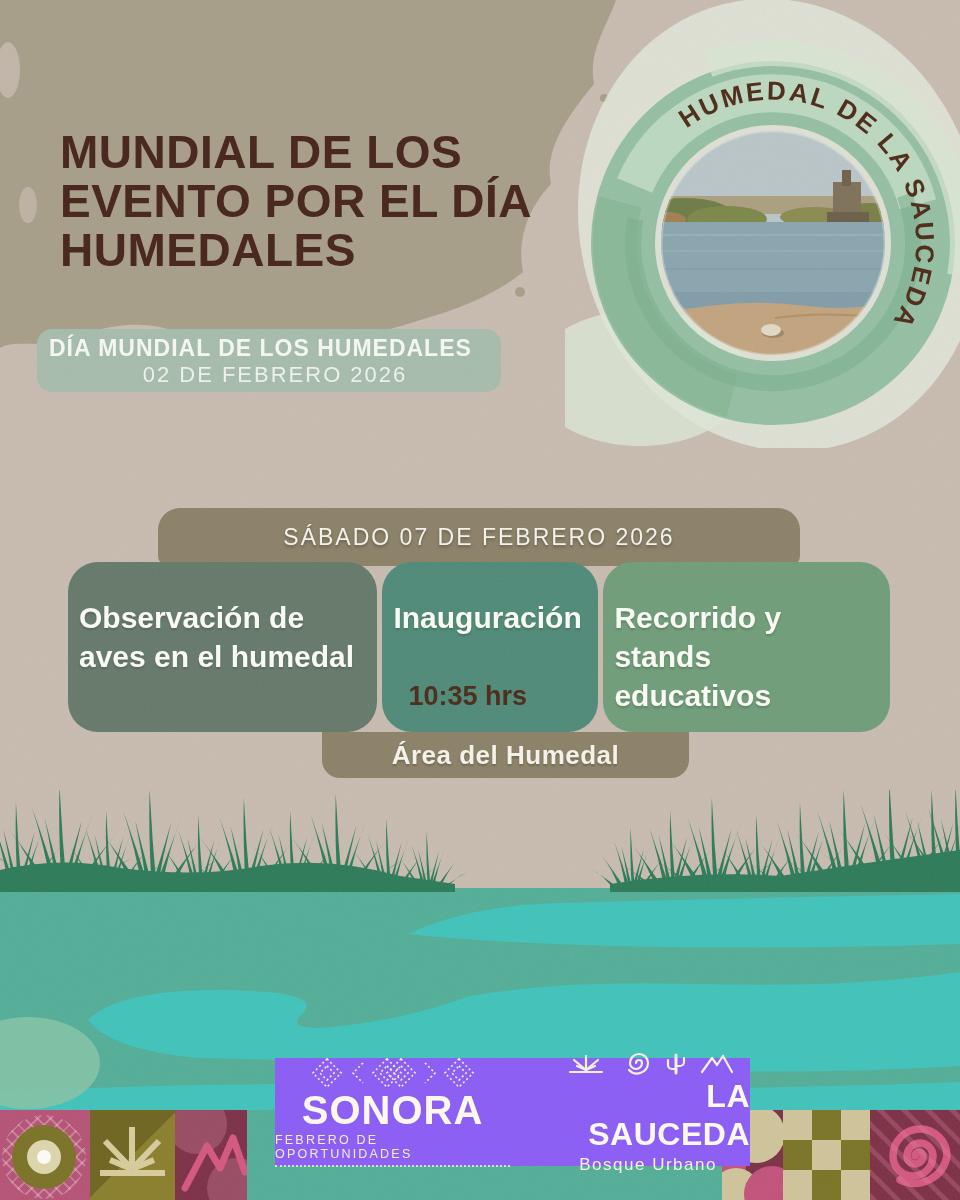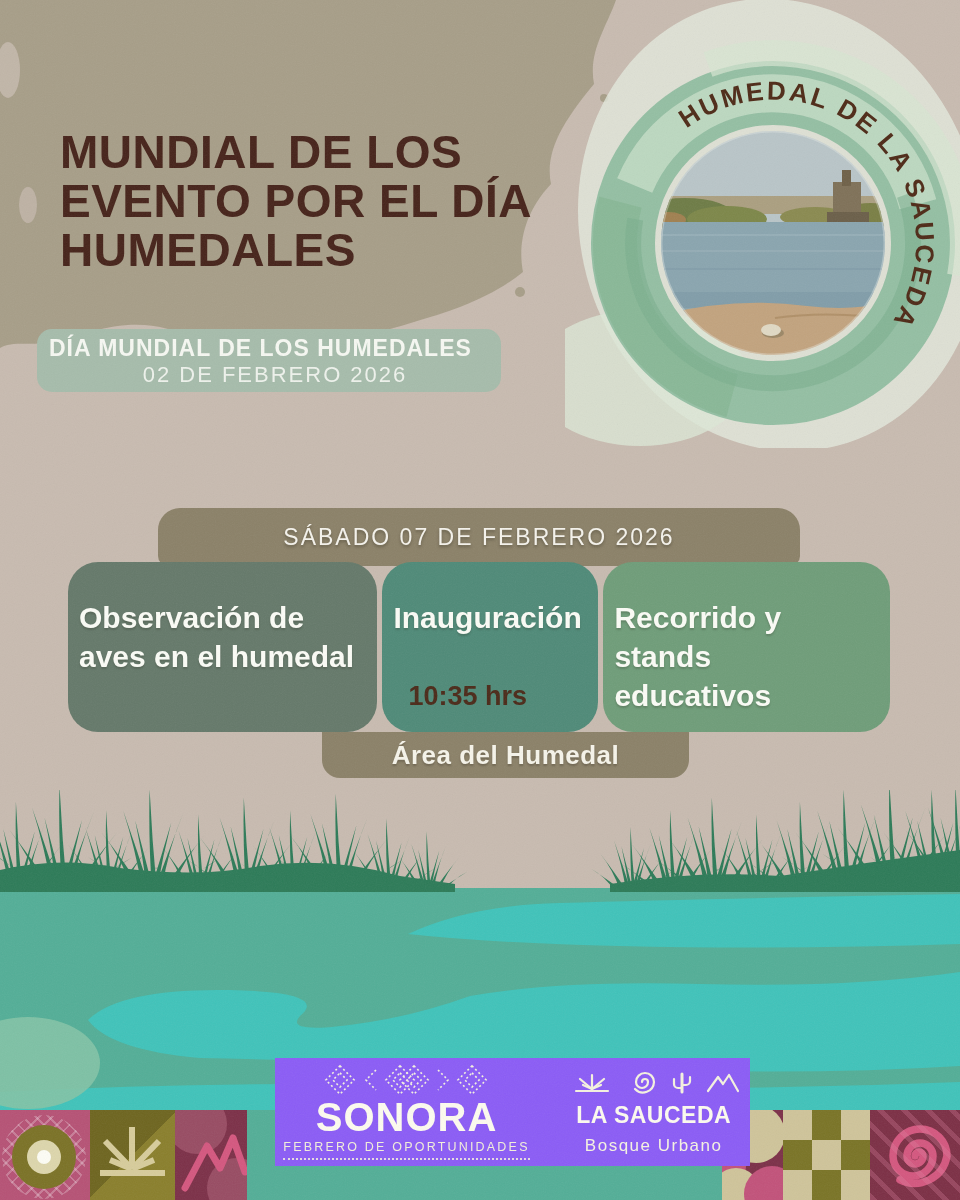--- a/index.html
+++ b/index.html
@@ -66,21 +66,21 @@
     left:247px;top:1058px;width:475px;height:108px;background:#8b5cf6;z-index:6;
     display:flex;align-items:center;justify-content:center;gap:36px;margin-left:28px;
   }
   .logo{display:flex;flex-direction:column;align-items:center;color:#f7f3e0;}
   .sonora-word{font-size:40px;font-weight:800;letter-spacing:1px;line-height:42px;color:#fdfbef;}
   .sonora-tag{
     margin-top:2px;font-size:12.5px;letter-spacing:2.2px;color:#f3efdb;
     border-bottom:2px dotted rgba(245,240,220,.85);padding-bottom:4px;
   }
   .sonora-tag b{font-weight:400;}
-  .sauceda-word{font-size:23px;font-weight:800;letter-spacing:.5px;line-height:38px;color:#fdfbef;}
+  .sauceda-word{font-size:32px;font-weight:800;letter-spacing:.5px;line-height:38px;color:#fdfbef;text-align:right;}
   .sauceda-sub{font-size:17px;font-weight:400;letter-spacing:1.5px;color:#f6f3e2;margin-top:2px;}
   
   .strip{left:0;top:1110px;width:960px;height:90px;z-index:5;}
   .tile{position:absolute;top:0;height:90px;overflow:hidden;}
   .t1{left:0;width:90px;background:#b65275;}
   .t1 .hatch{position:absolute;left:2px;top:5px;width:84px;height:84px;border-radius:50%;
     background:
       repeating-linear-gradient(45deg, rgba(240,222,230,.30) 0 2px, transparent 2px 9px),
       repeating-linear-gradient(-45deg, rgba(240,222,230,.30) 0 2px, transparent 2px 9px);}
   .t1 .disc{position:absolute;left:12px;top:15px;width:64px;height:64px;border-radius:50%;background:#7b7226;}

